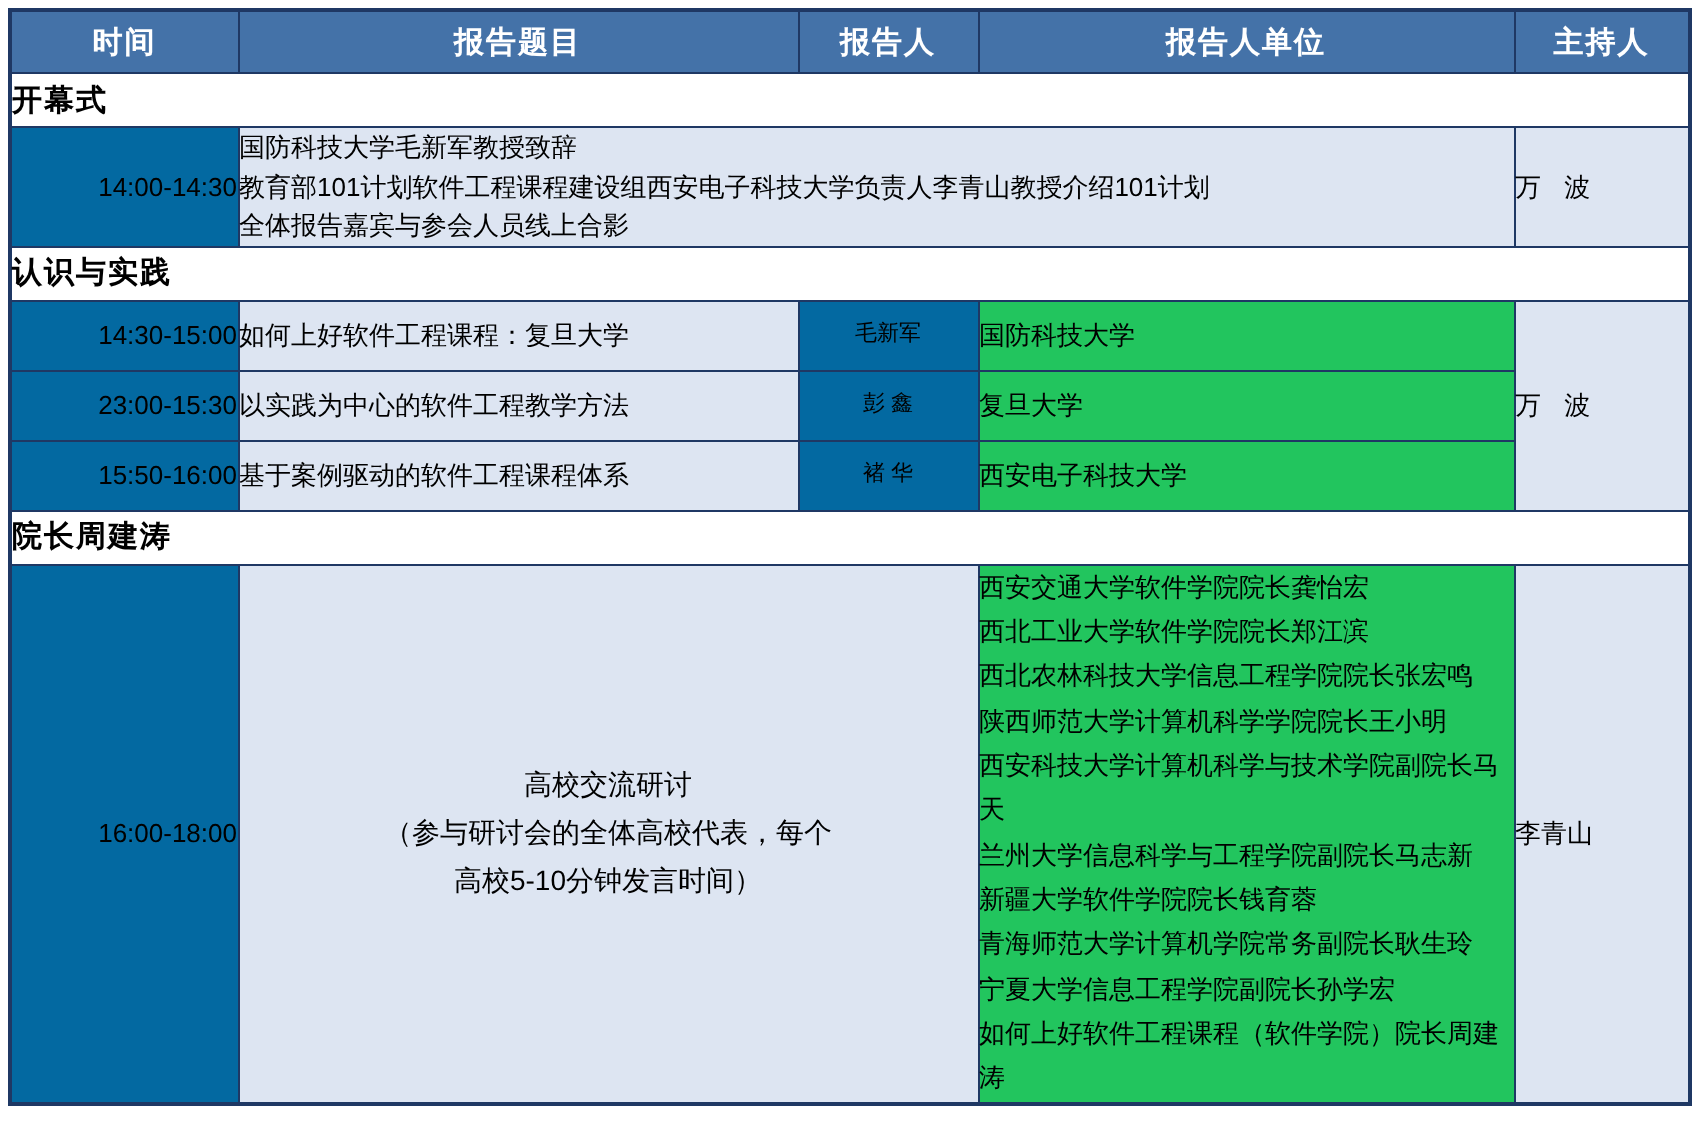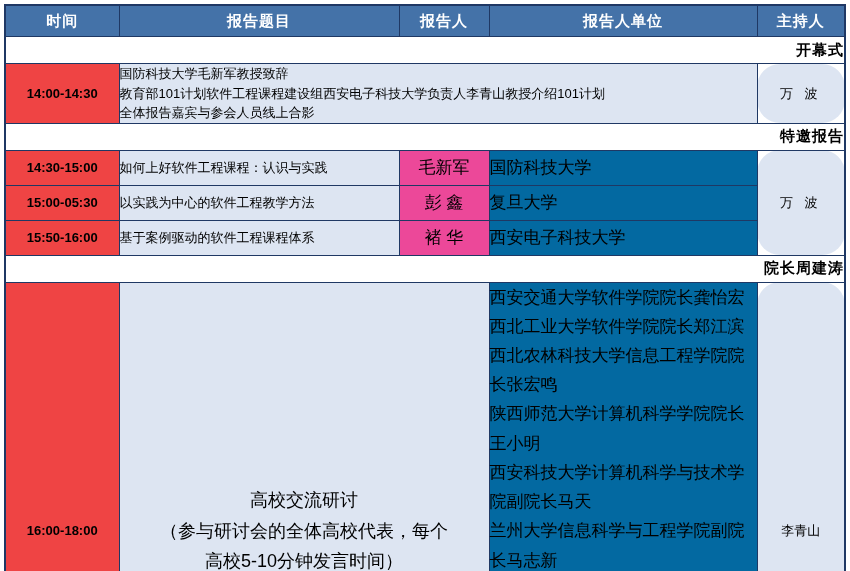--- a/index.html
+++ b/index.html
@@ -42,60 +42,59 @@
     background: #4472a8;
     color: #ffffff;
     font-weight: bold;
     font-size: 15px;
     height: 30px;
     text-align: center;
     letter-spacing: 1px;
   }
   .section-row td {
     background: #ffffff;
-    text-align: right;
+    text-align: left;
     font-weight: bold;
     font-size: 15px;
     height: 26px;
     letter-spacing: 1px;
   }
   .cell {
     padding: 5px 8px;
     line-height: 1.5;
   }
   td.time {
-    background: #ef4444;
-    text-align: center;
-    font-weight: bold;
+    background: #0369a1;
+    text-align: right;
+    font-weight: normal;
     font-size: 13px;
   }
   td.title-cell {
     background: #dde5f2;
     font-size: 13px;
   }
   td.title-center {
     background: #dde5f2;
     text-align: center;
-    font-size: 18px;
+    font-size: 14px;
     margin-left: 44px;
   }
   td.person {
-    background: #ec4899;
-    text-align: center;
-    font-size: 17px;
+    background: #0369a1;
+    text-align: center;
+    font-size: 11px;
   }
   td.unit {
-    background: #0369a1;
-    font-size: 17px;
+    background: #22c55e;
+    font-size: 13px;
   }
   td.host {
     background: #dde5f2;
-    text-align: center;
-    font-size: 13px;
-    border-radius: 23px;
+    text-align: left;
+    font-size: 13px;
   }
   .multiline {
     white-space: pre-line;
   }
   .spaced {
     letter-spacing: 4px;
   }
   .open-block {
     height: 56px;
     margin-top: 30px;
@@ -147,33 +146,33 @@
 
       <tr>
         <td class="time cell">14:00-14:30</td>
         <td class="title-cell cell multiline open-block" colspan="3">国防科技大学毛新军教授致辞
 教育部101计划软件工程课程建设组西安电子科技大学负责人李青山教授介绍101计划
 全体报告嘉宾与参会人员线上合影</td>
         <td class="host cell spaced">万 波</td>
       </tr>
 
       <tr class="section-row">
-        <td colspan="5">特邀报告</td>
+        <td colspan="5">认识与实践</td>
       </tr>
 
       <tr class="talk-row">
         <td class="time cell">14:30-15:00</td>
-        <td class="title-cell cell">如何上好软件工程课程：认识与实践</td>
+        <td class="title-cell cell">如何上好软件工程课程：复旦大学</td>
         <td class="person cell">毛新军</td>
         <td class="unit cell">国防科技大学</td>
         <td class="host cell spaced" rowspan="3">万 波</td>
       </tr>
 
       <tr class="talk-row">
-        <td class="time cell">15:00-05:30</td>
+        <td class="time cell">23:00-15:30</td>
         <td class="title-cell cell">以实践为中心的软件工程教学方法</td>
         <td class="person cell">彭 鑫</td>
         <td class="unit cell">复旦大学</td>
       </tr>
 
       <tr class="talk-row">
         <td class="time cell">15:50-16:00</td>
         <td class="title-cell cell">基于案例驱动的软件工程课程体系</td>
         <td class="person cell">褚 华</td>
         <td class="unit cell">西安电子科技大学</td>

